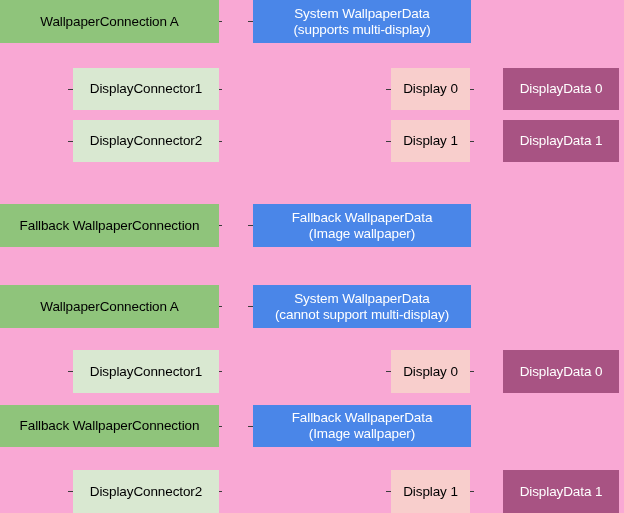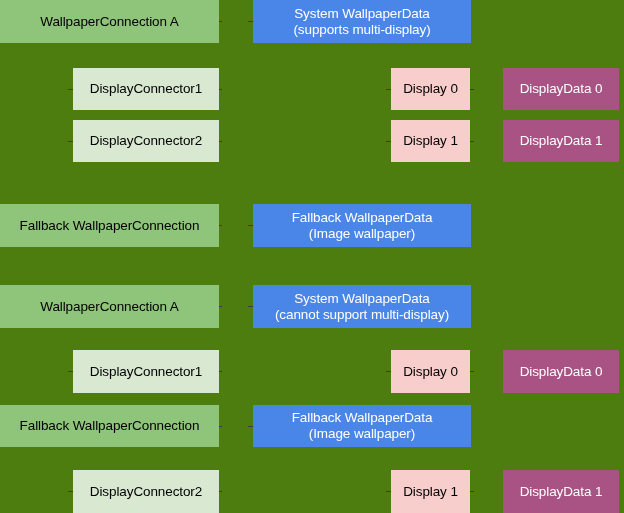--- a/index.html
+++ b/index.html
@@ -38,21 +38,21 @@
 
   .edge {
     position: absolute;
     background: #3c3c3c;
     height: 1px;
   }
 </style>
 </head>
 <body>
 
-<div id="canvas" style="background: #4d7c0f;">
+<div id="canvas" style="background: #f9a8d4;">
     <div class="edge" style="left: 216px; top: 21px; width: 6px;"></div>
     <div class="edge" style="left: 248px; top: 21px; width: 6px;"></div>
     <div class="edge" style="left: 68px; top: 89px; width: 6px;"></div>
     <div class="edge" style="left: 216px; top: 89px; width: 6px;"></div>
     <div class="edge" style="left: 386px; top: 89px; width: 6px;"></div>
     <div class="edge" style="left: 468px; top: 89px; width: 6px;"></div>
     <div class="edge" style="left: 68px; top: 141px; width: 6px;"></div>
     <div class="edge" style="left: 216px; top: 141px; width: 6px;"></div>
     <div class="edge" style="left: 386px; top: 141px; width: 6px;"></div>
     <div class="edge" style="left: 468px; top: 141px; width: 6px;"></div>

